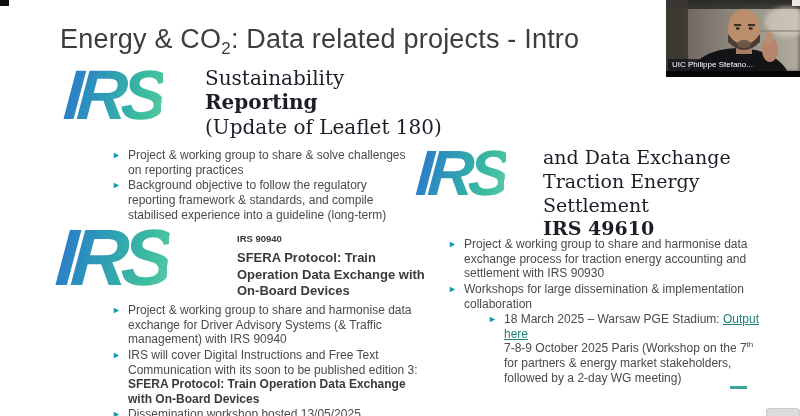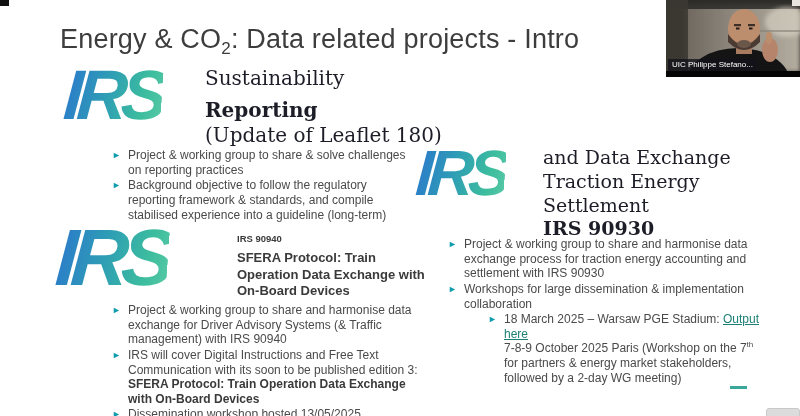--- a/index.html
+++ b/index.html
@@ -20,21 +20,21 @@
             background:linear-gradient(100deg,#2b7cc9 5%,#2f9fb4 45%,#3cbd9e 80%,#56c8a5);
             -webkit-background-clip:text;background-clip:text;color:transparent;
             transform:skewX(-4deg);display:inline-block;}
   .logo1{position:absolute;left:64px;top:66px;font-size:70px;}
   .logo2{position:absolute;left:56px;top:224px;font-size:80px;}
   .logo3{position:absolute;left:416px;top:146px;font-size:64px;}
 
   
   .serif-head{font-family:"DejaVu Serif","Liberation Serif",serif;color:#1d1d28;}
   .head1{position:absolute;left:205px;top:66px;font-size:20px;line-height:1.22;}
-  .head1 .bold{font-weight:bold;margin-top:8px;}
+  .head1 .bold{font-weight:bold;}
   .head3{position:absolute;left:543px;top:146px;font-size:19px;line-height:1.25;}
   .head3 .bold{font-weight:bold;}
 
   
   .sfera-code{position:absolute;left:237px;top:233px;font-size:9.5px;font-weight:bold;color:#3a3a3a;text-align:right;}
   .sfera-head{position:absolute;left:237px;top:250px;width:190px;
               font-size:13px;font-weight:bold;color:#3a3a3a;line-height:1.28;}
 
   
   .blist{position:absolute;color:#4a4a4a;font-size:12px;line-height:1.22;}
@@ -104,21 +104,21 @@
     <div class="bullet">
       <span class="marker">►</span>
       <span class="btext">Dissemination workshop hosted 13/05/2025</span>
     </div>
   </div>
 
   <div class="irs-logo logo3">IRS</div>
   <div class="serif-head head3">
     <div>and Data Exchange</div>
     <div>Traction Energy Settlement</div>
-    <div class="bold">IRS 90930</div>
+    <div class="bold">IRS 49610</div>
   </div>
   <div class="blist list3">
     <div class="bullet">
       <span class="marker">►</span>
       <span class="btext">Project &amp; working group to share and harmonise data exchange process for traction energy accounting and settlement with IRS 90930</span>
     </div>
     <div class="bullet">
       <span class="marker">►</span>
       <span class="btext">Workshops for large dissemination &amp; implementation collaboration</span>
     </div>

